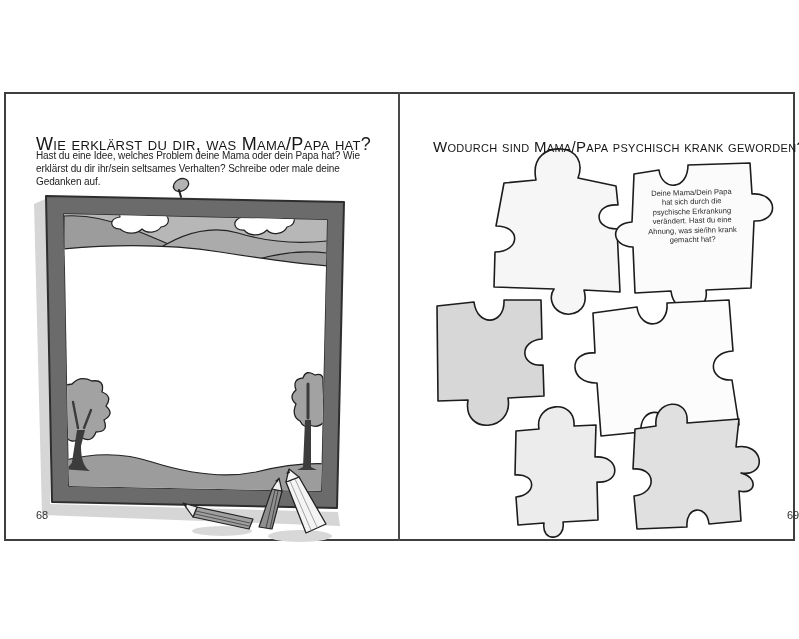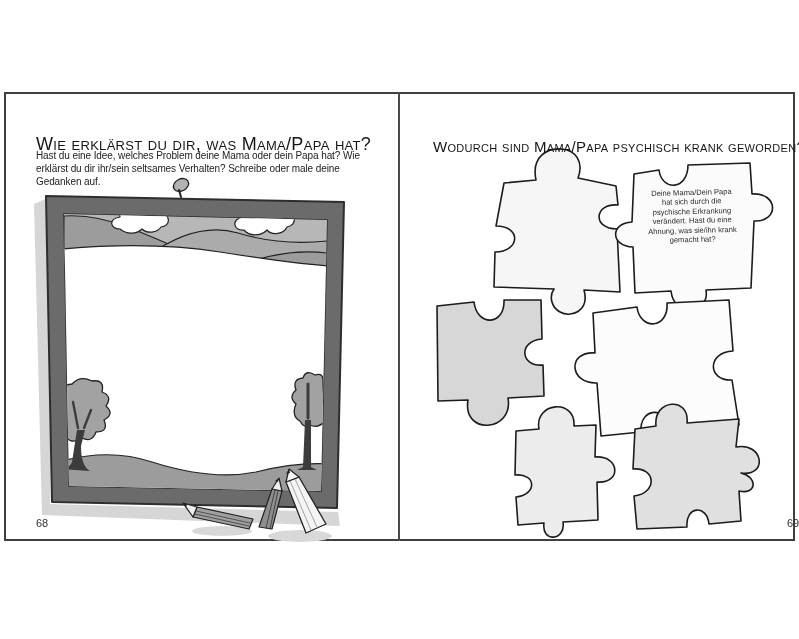--- a/index.html
+++ b/index.html
@@ -25,21 +25,21 @@
     letter-spacing:.3px;
     white-space:nowrap;
   }
   #left-title{left:36px;top:122px;font-size:18px;}
   #right-title{left:433px;top:128px;font-size:15px;}
   #left-intro{
     position:absolute;left:36px;top:149px;width:338px;
     font-size:10px;line-height:13px;letter-spacing:-0.1px;color:#222;
   }
   .page-number{
-    position:absolute;top:509px;font-size:11px;color:#333;margin-top:8px;
+    position:absolute;top:509px;font-size:11px;color:#333;
   }
   #page-number-left{left:36px;}
   #page-number-right{left:751px;padding-left:36px;}
   #art{
     position:absolute;left:0;top:0;width:799px;height:639px;
   }
   #puzzle-question-text{
     position:absolute;left:646px;top:188px;width:92px;
     font-size:7.6px;line-height:9.4px;text-align:center;color:#2a2a2a;
     transform:rotate(-1.5deg);

